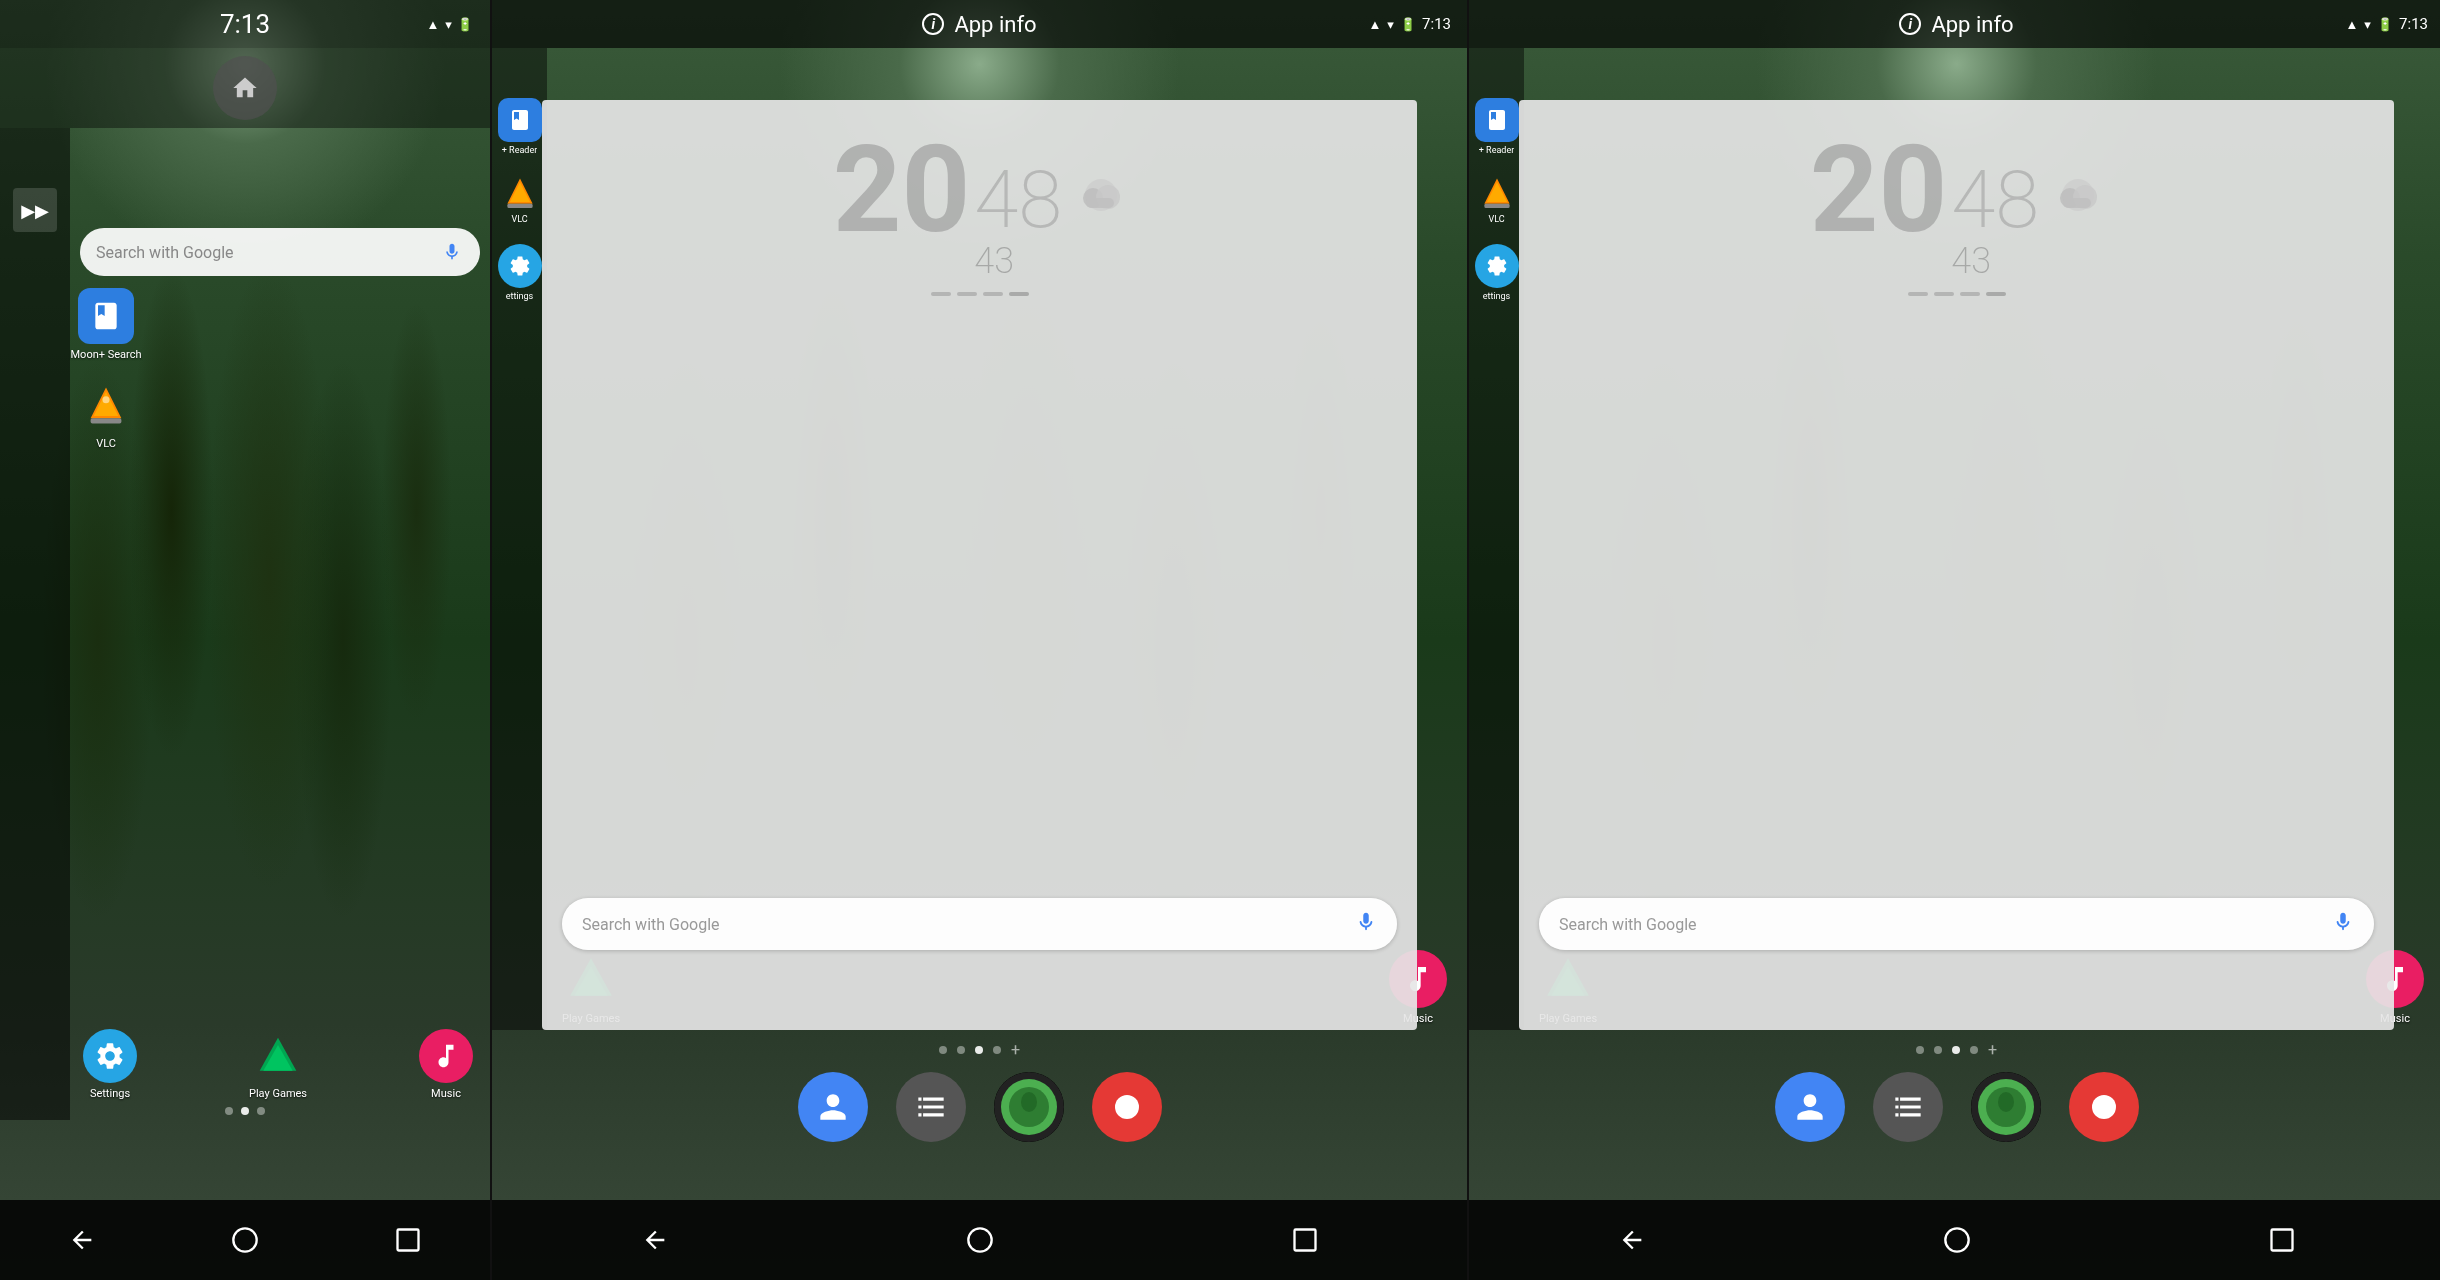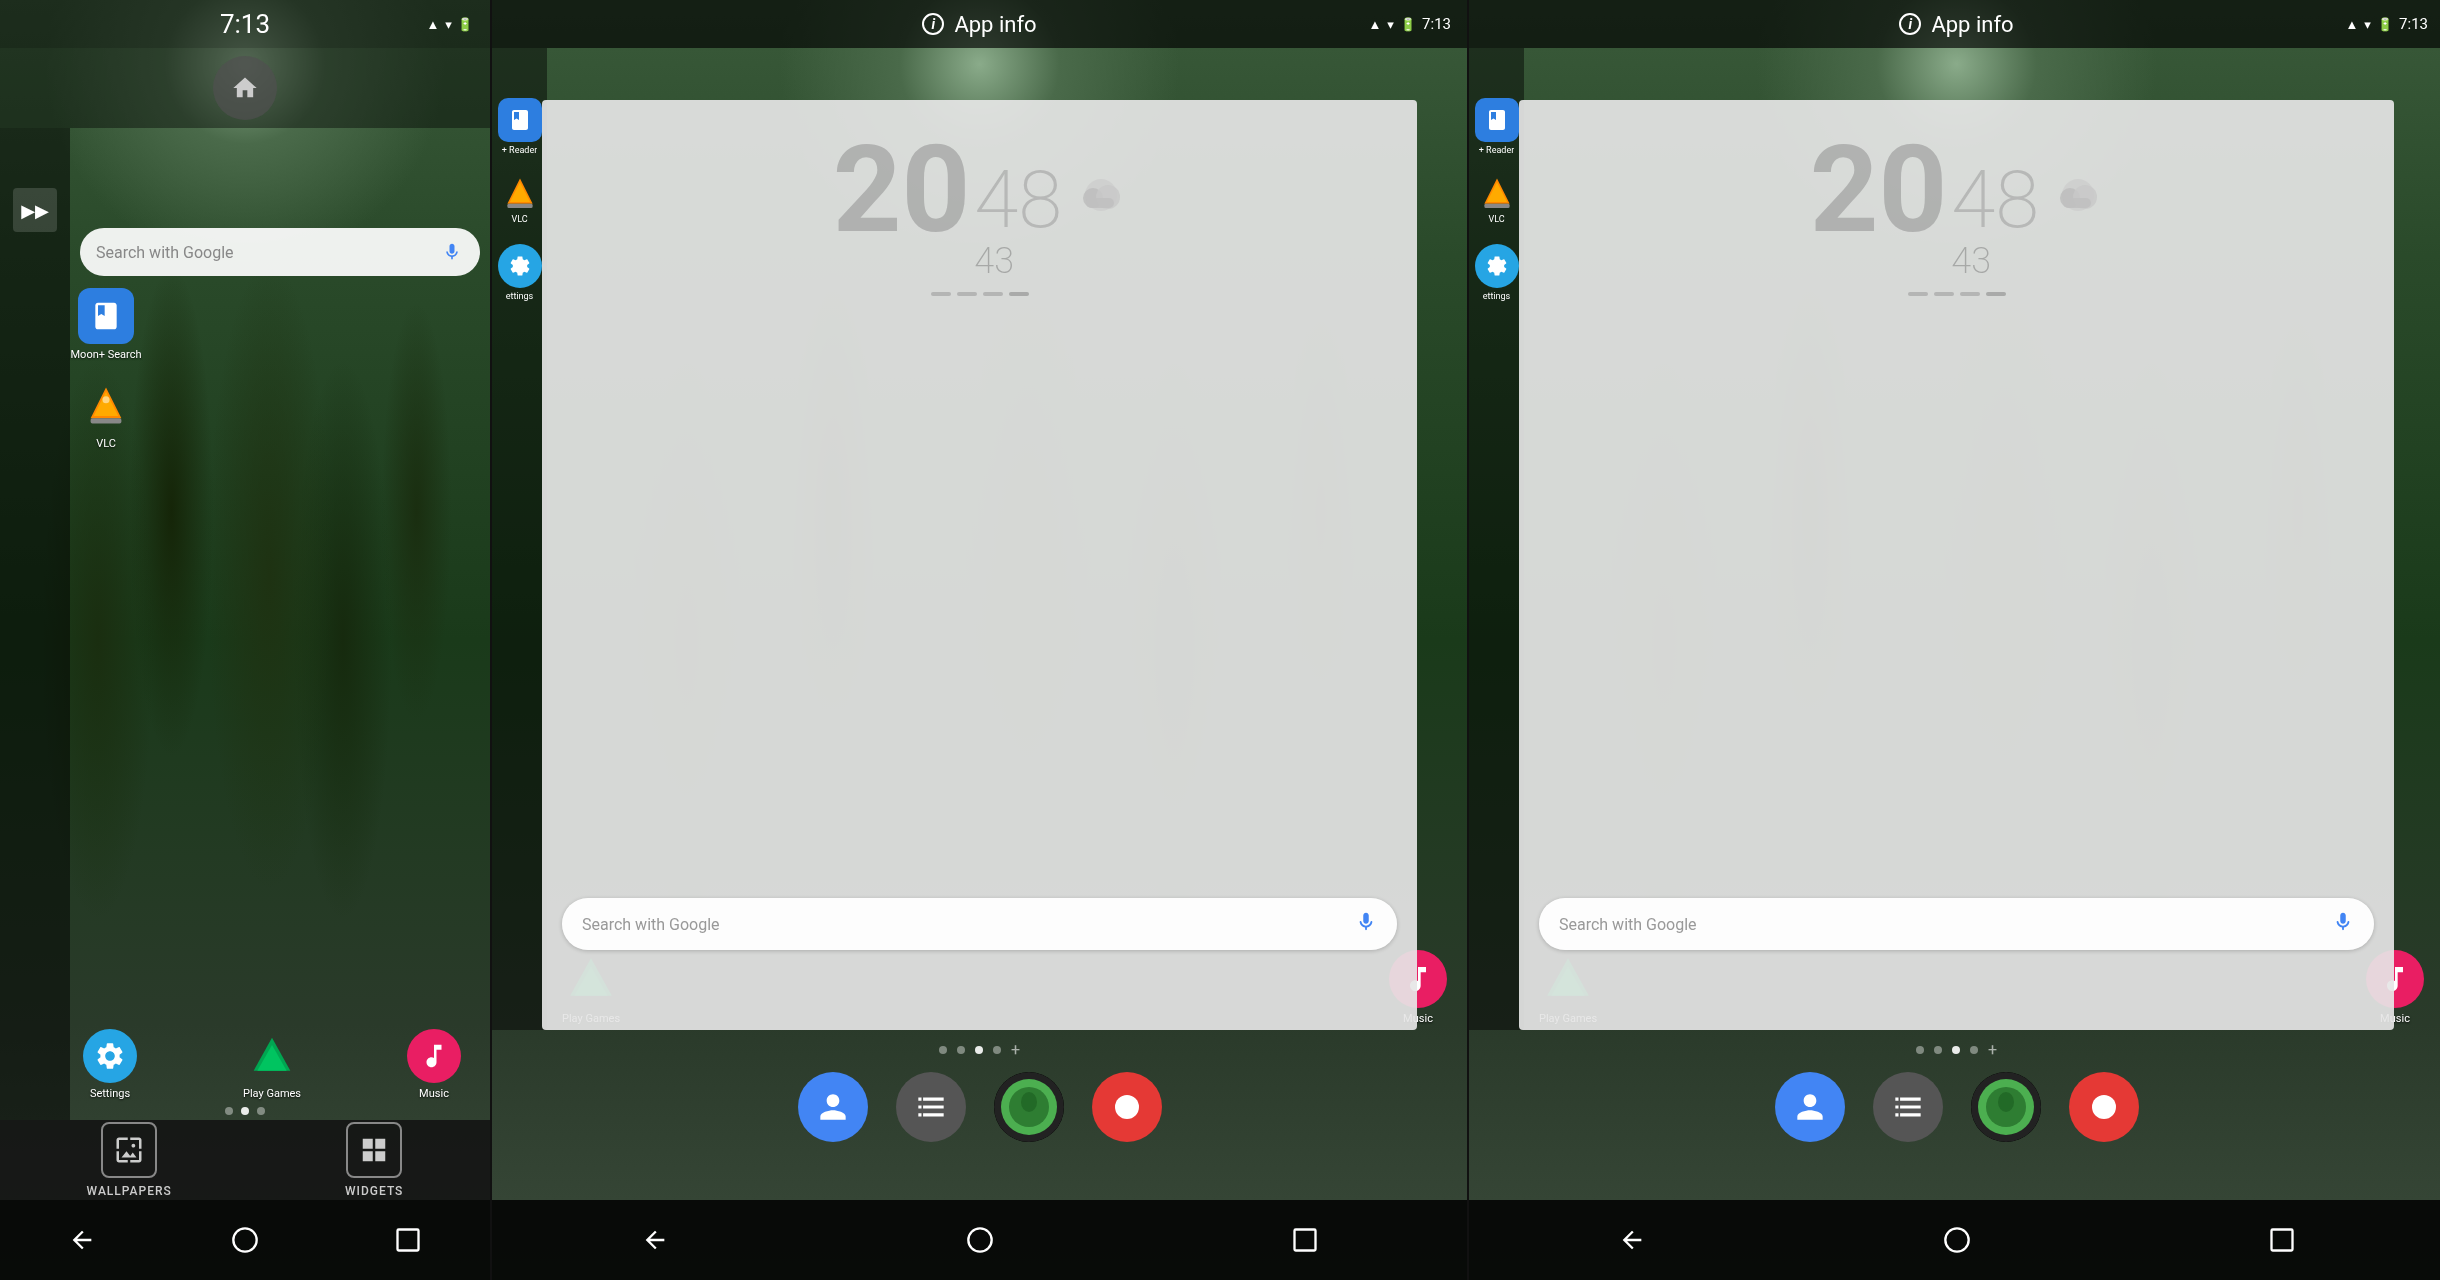--- a/index.html
+++ b/index.html
@@ -425,21 +425,21 @@
             <polygon points="50,10 85,80 15,80" fill="#f80"></polygon>
             <rect x="15" y="80" width="70" height="12" rx="4" fill="#888"></rect>
             <polygon points="50,20 78,75 22,75" fill="#fa0"></polygon>
             <ellipse cx="50" cy="38" rx="8" ry="8" fill="#fff" opacity="0.5"></ellipse>
           </svg>
         </div>
         <span class="app-icon-label">VLC</span>
       </div>
     </div>
 
-    <div style="position:absolute; bottom:20px; left:0; right:16px; display:flex; justify-content:space-between; align-items:flex-end; z-index:20; padding:0 4px;">
+    <div style="position:absolute; bottom:20px; left:0; right:4px; display:flex; justify-content:space-between; align-items:flex-end; z-index:20; padding:0 4px;">
       <div class="app-icon">
         <div style="width:54px;height:54px;border-radius:50%;background:#26a5e4;display:flex;align-items:center;justify-content:center;">
           <svg width="32" height="32" viewBox="0 0 24 24" fill="#fff">
             <path d="M19.14,12.94c0.04-0.3,0.06-0.61,0.06-0.94c0-0.32-0.02-0.64-0.07-0.94l2.03-1.58c0.18-0.14,0.23-0.41,0.12-0.61 l-1.92-3.32c-0.12-0.22-0.37-0.29-0.59-0.22l-2.39,0.96c-0.5-0.38-1.03-0.7-1.62-0.94L14.4,2.81c-0.04-0.24-0.24-0.41-0.48-0.41 h-3.84c-0.24,0-0.43,0.17-0.47,0.41L9.25,5.35C8.66,5.59,8.12,5.92,7.63,6.29L5.24,5.33c-0.22-0.08-0.47,0-0.59,0.22L2.74,8.87 C2.62,9.08,2.66,9.34,2.86,9.48l2.03,1.58C4.84,11.36,4.8,11.69,4.8,12s0.02,0.64,0.07,0.94l-2.03,1.58 c-0.18,0.14-0.23,0.41-0.12,0.61l1.92,3.32c0.12,0.22,0.37,0.29,0.59,0.22l2.39-0.96c0.5,0.38,1.03,0.7,1.62,0.94l0.36,2.54 c0.05,0.24,0.24,0.41,0.48,0.41h3.84c0.24,0,0.44-0.17,0.47-0.41l0.36-2.54c0.59-0.24,1.13-0.56,1.62-0.94l2.39,0.96 c0.22,0.08,0.47,0,0.59-0.22l1.92-3.32c0.12-0.22,0.07-0.47-0.12-0.61L19.14,12.94z M12,15.6c-1.98,0-3.6-1.62-3.6-3.6 s1.62-3.6,3.6-3.6s3.6,1.62,3.6,3.6S13.98,15.6,12,15.6z"></path>
           </svg>
         </div>
         <span class="app-icon-label">Settings</span>
       </div>
 
       <div class="app-icon">
@@ -463,38 +463,20 @@
       </div>
     </div>
   </div>
 
   <div class="page-dots">
     <div class="page-dot"></div>
     <div class="page-dot active"></div>
     <div class="page-dot"></div>
   </div>
 
-  <div class="panel-1-bottom-bar">
-    <div class="bottom-wallwidget">
-      <div class="bottom-icon-box">
-        <svg width="30" height="30" viewBox="0 0 24 24" fill="#ccc">
-          <path d="M4 4h7V2H4c-1.1 0-2 .9-2 2v7h2V4zm6 9l-4 5h12l-3-4-2.03 2.71L10 13zm7-4.5c0-.83-.67-1.5-1.5-1.5S14 7.67 14 8.5s.67 1.5 1.5 1.5S17 9.33 17 8.5zM20 2h-7v2h7v7h2V4c0-1.1-.9-2-2-2zm0 18h-7v2h7c1.1 0 2-.9 2-2v-7h-2v7zM4 13H2v7c0 1.1.9 2 2 2h7v-2H4v-7z"></path>
-        </svg>
-      </div>
-      <span class="bottom-label">WALLPAPERS</span>
-    </div>
-    <div class="bottom-wallwidget">
-      <div class="bottom-icon-box">
-        <svg width="30" height="30" viewBox="0 0 24 24" fill="#ccc">
-          <path d="M13 13v8h8v-8h-8zm-2-2V3H3v8h8zm0 2H3v8h8v-8zm2-2h8V3h-8v8z"></path>
-        </svg>
-      </div>
-      <span class="bottom-label">WIDGETS</span>
-    </div>
-  </div>
 
   <div class="nav-bar">
     <div class="nav-btn">
       <svg width="28" height="28" viewBox="0 0 24 24" fill="#fff">
         <path d="M20 11H7.83l5.59-5.59L12 4l-8 8 8 8 1.41-1.41L7.83 13H20v-2z"></path>
       </svg>
     </div>
     <div class="nav-btn">
       <svg width="28" height="28" viewBox="0 0 24 24" fill="none" stroke="#fff" stroke-width="2">
         <circle cx="12" cy="12" r="10"></circle>

